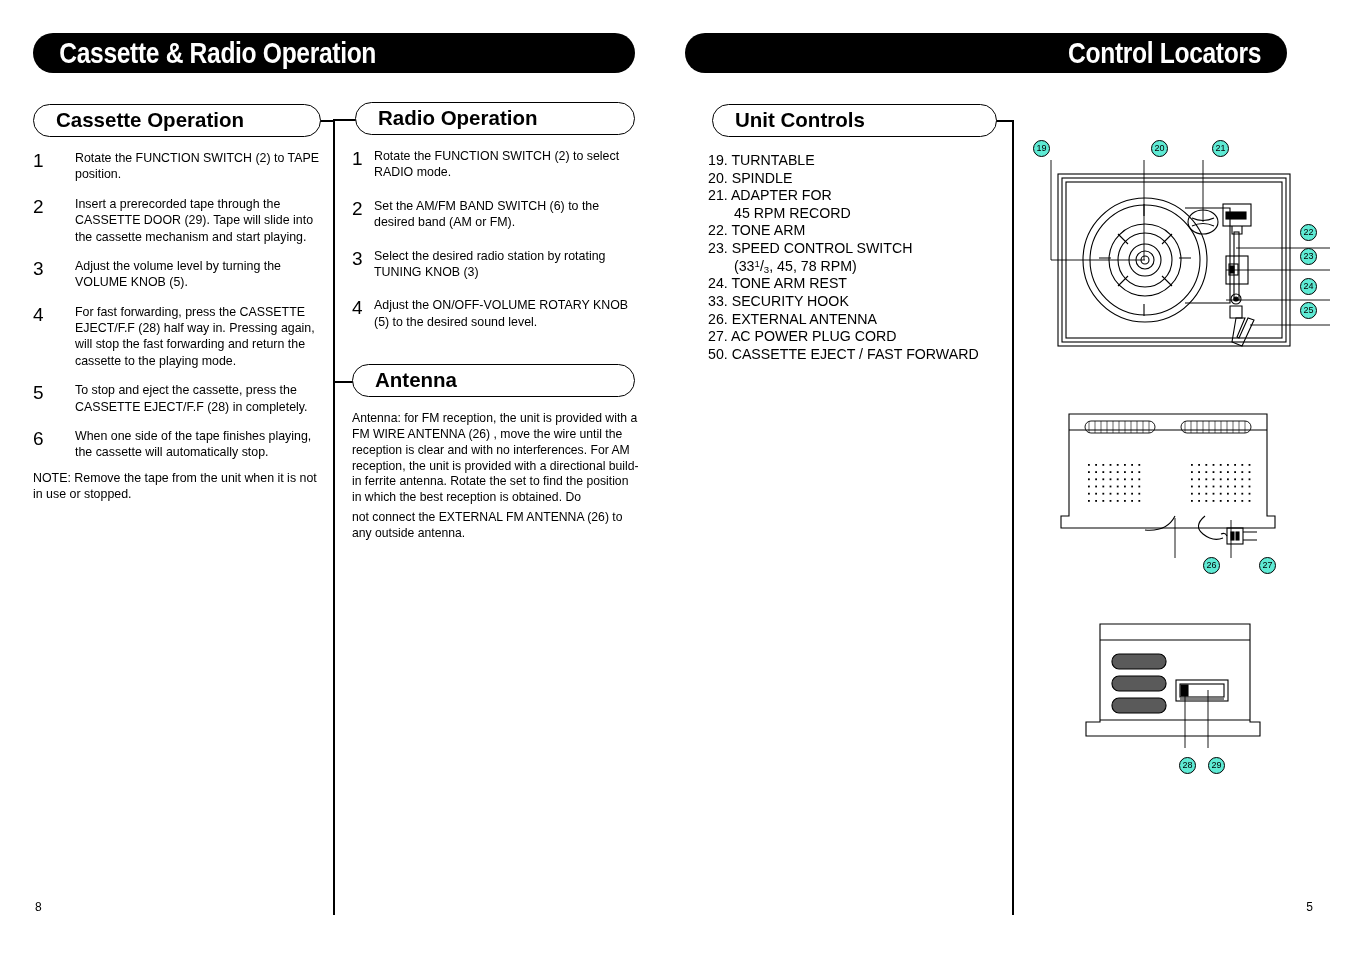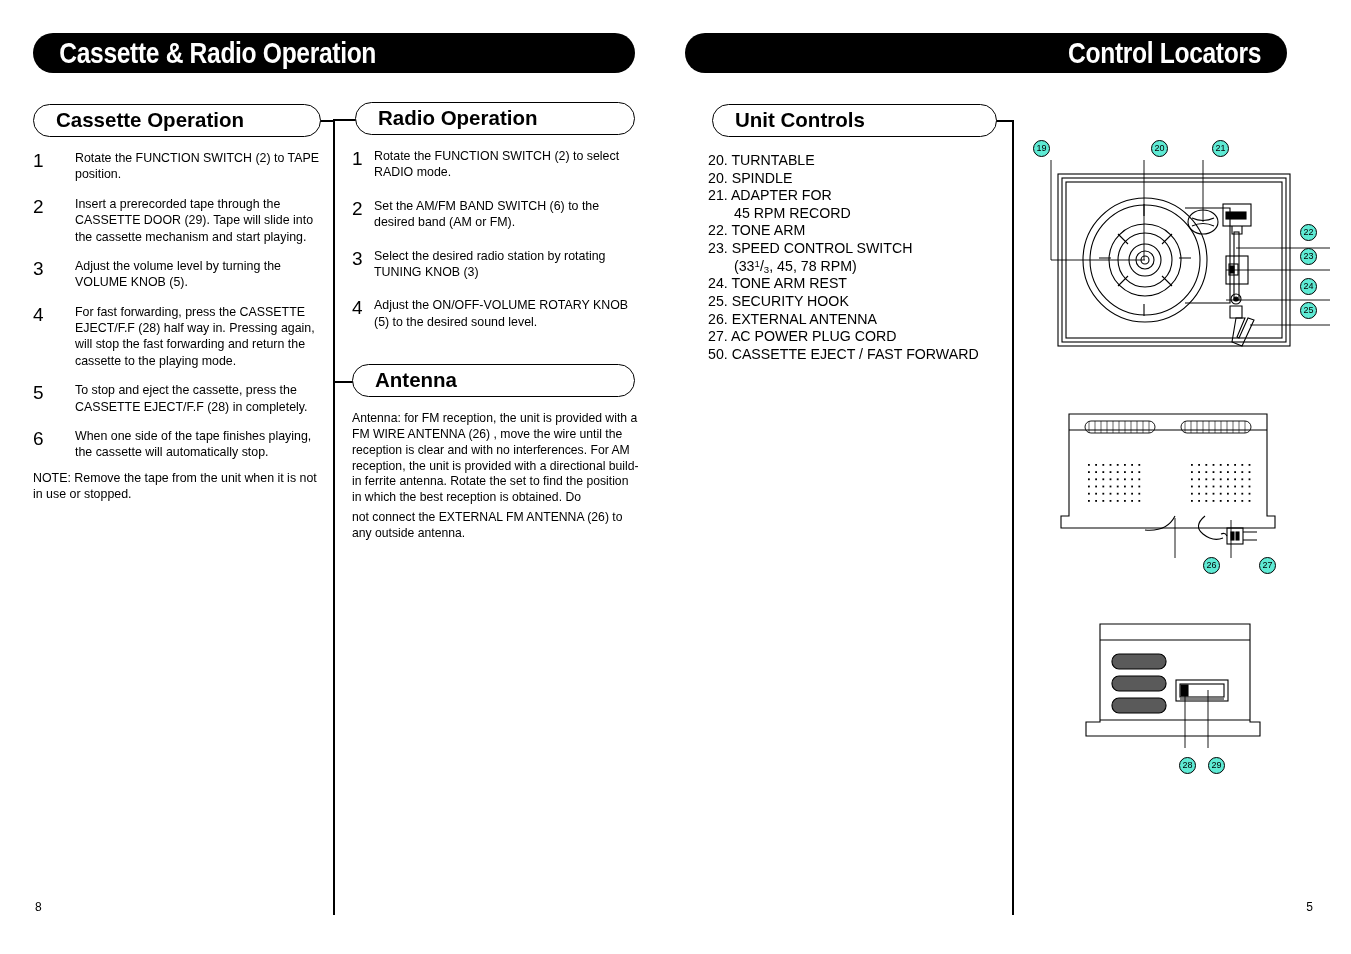--- a/index.html
+++ b/index.html
@@ -224,29 +224,29 @@
         <div class="txt">Adjust the ON/OFF-VOLUME ROTARY KNOB (5) to the desired sound level.</div>
       </div>
     </div>
 
   <div class="antenna-body" id="antenna-body">
       <p>Antenna: for FM reception, the unit is provided with a FM WIRE ANTENNA (26) , move the wire until the reception is clear and with no interferences. For AM reception, the unit is provided with a directional build-in ferrite antenna. Rotate the set to find the position in which the best reception is obtained. Do</p>
       <p>not connect the EXTERNAL FM ANTENNA (26) to any outside antenna.</p>
     </div>
 
   <ul id="unit-list">
-      <li>20. TURNTABLE</li>
+      <li>19. TURNTABLE</li>
       <li>20. SPINDLE</li>
       <li>21. ADAPTER FOR</li>
       <li class="cont">45 RPM RECORD</li>
       <li>22. TONE ARM</li>
       <li>23. SPEED CONTROL SWITCH</li>
       <li class="cont">(33<sup>1</sup>/<sub>3</sub>, 45, 78 RPM)</li>
       <li>24. TONE ARM REST</li>
-      <li>25. SECURITY HOOK</li>
+      <li>33. SECURITY HOOK</li>
       <li>26. EXTERNAL ANTENNA</li>
       <li>27. AC POWER PLUG CORD</li>
       <li>50. CASSETTE EJECT / FAST FORWARD</li>
     </ul>
 
   <div class="fig" id="fig-turntable">
     <svg width="290" height="215" viewBox="0 0 290 215">
       <g fill="none" stroke="#000" stroke-width="1.1">
 
         <rect x="18" y="14" width="232" height="172"></rect>

